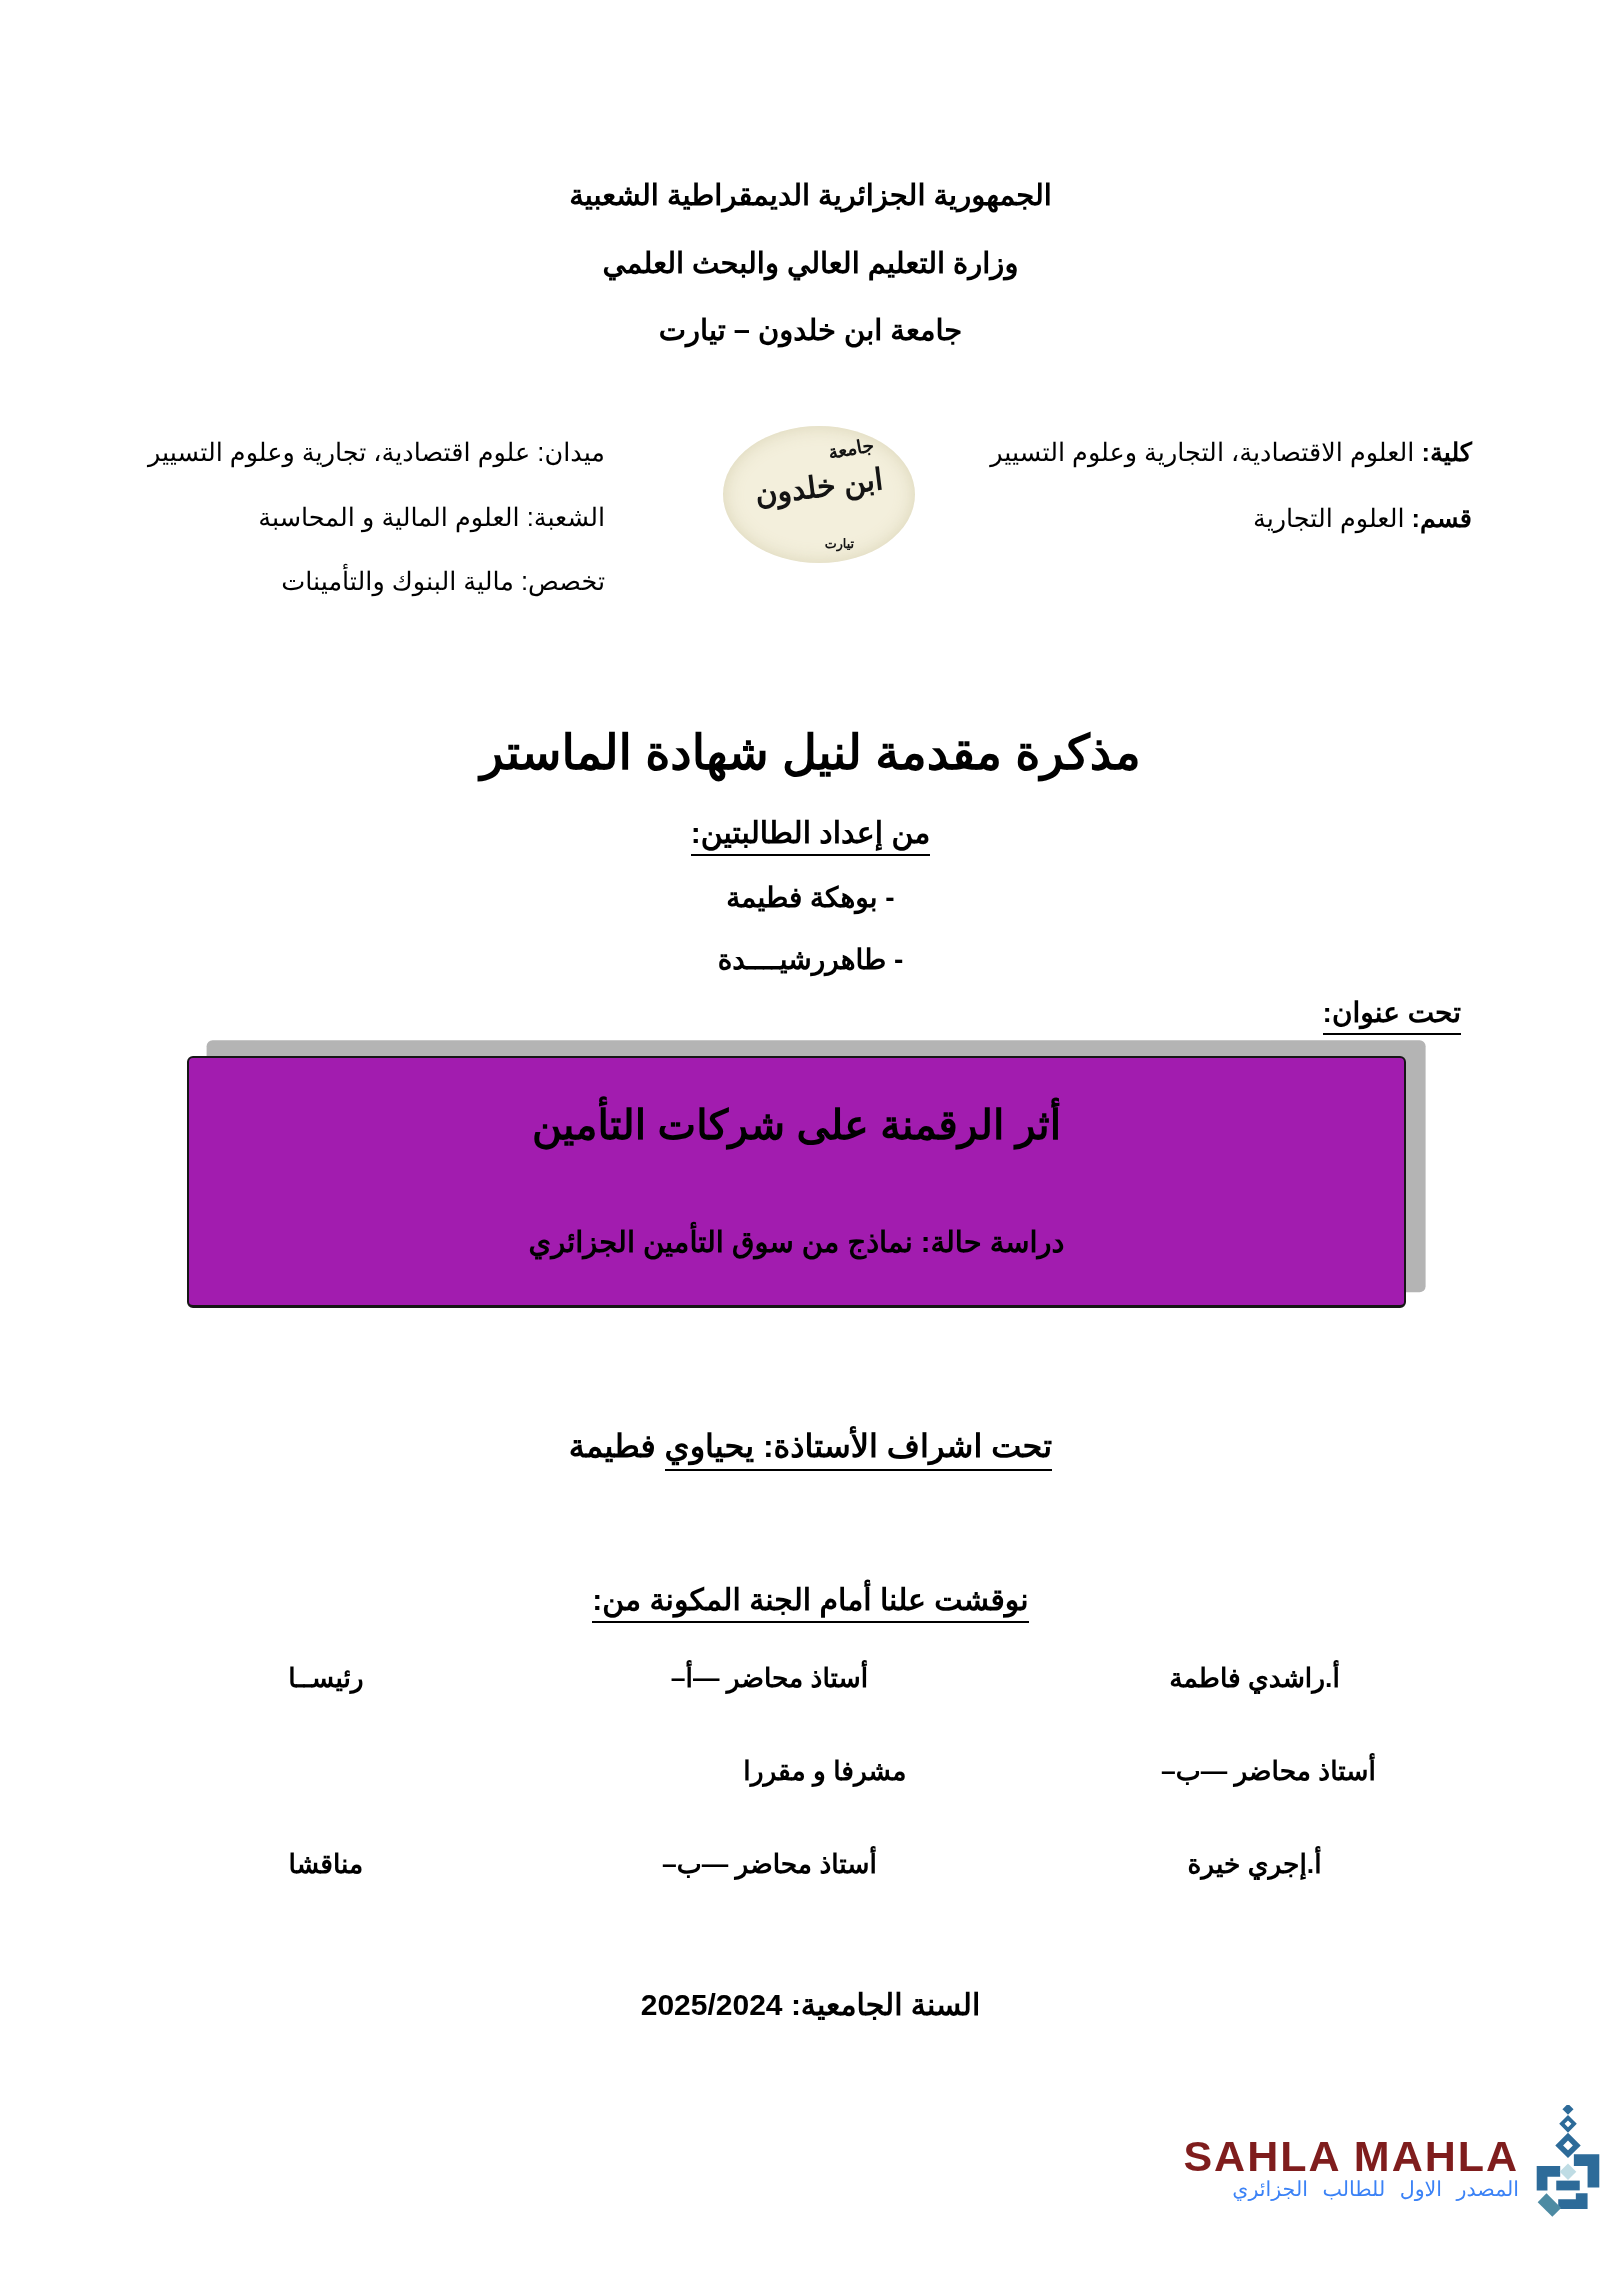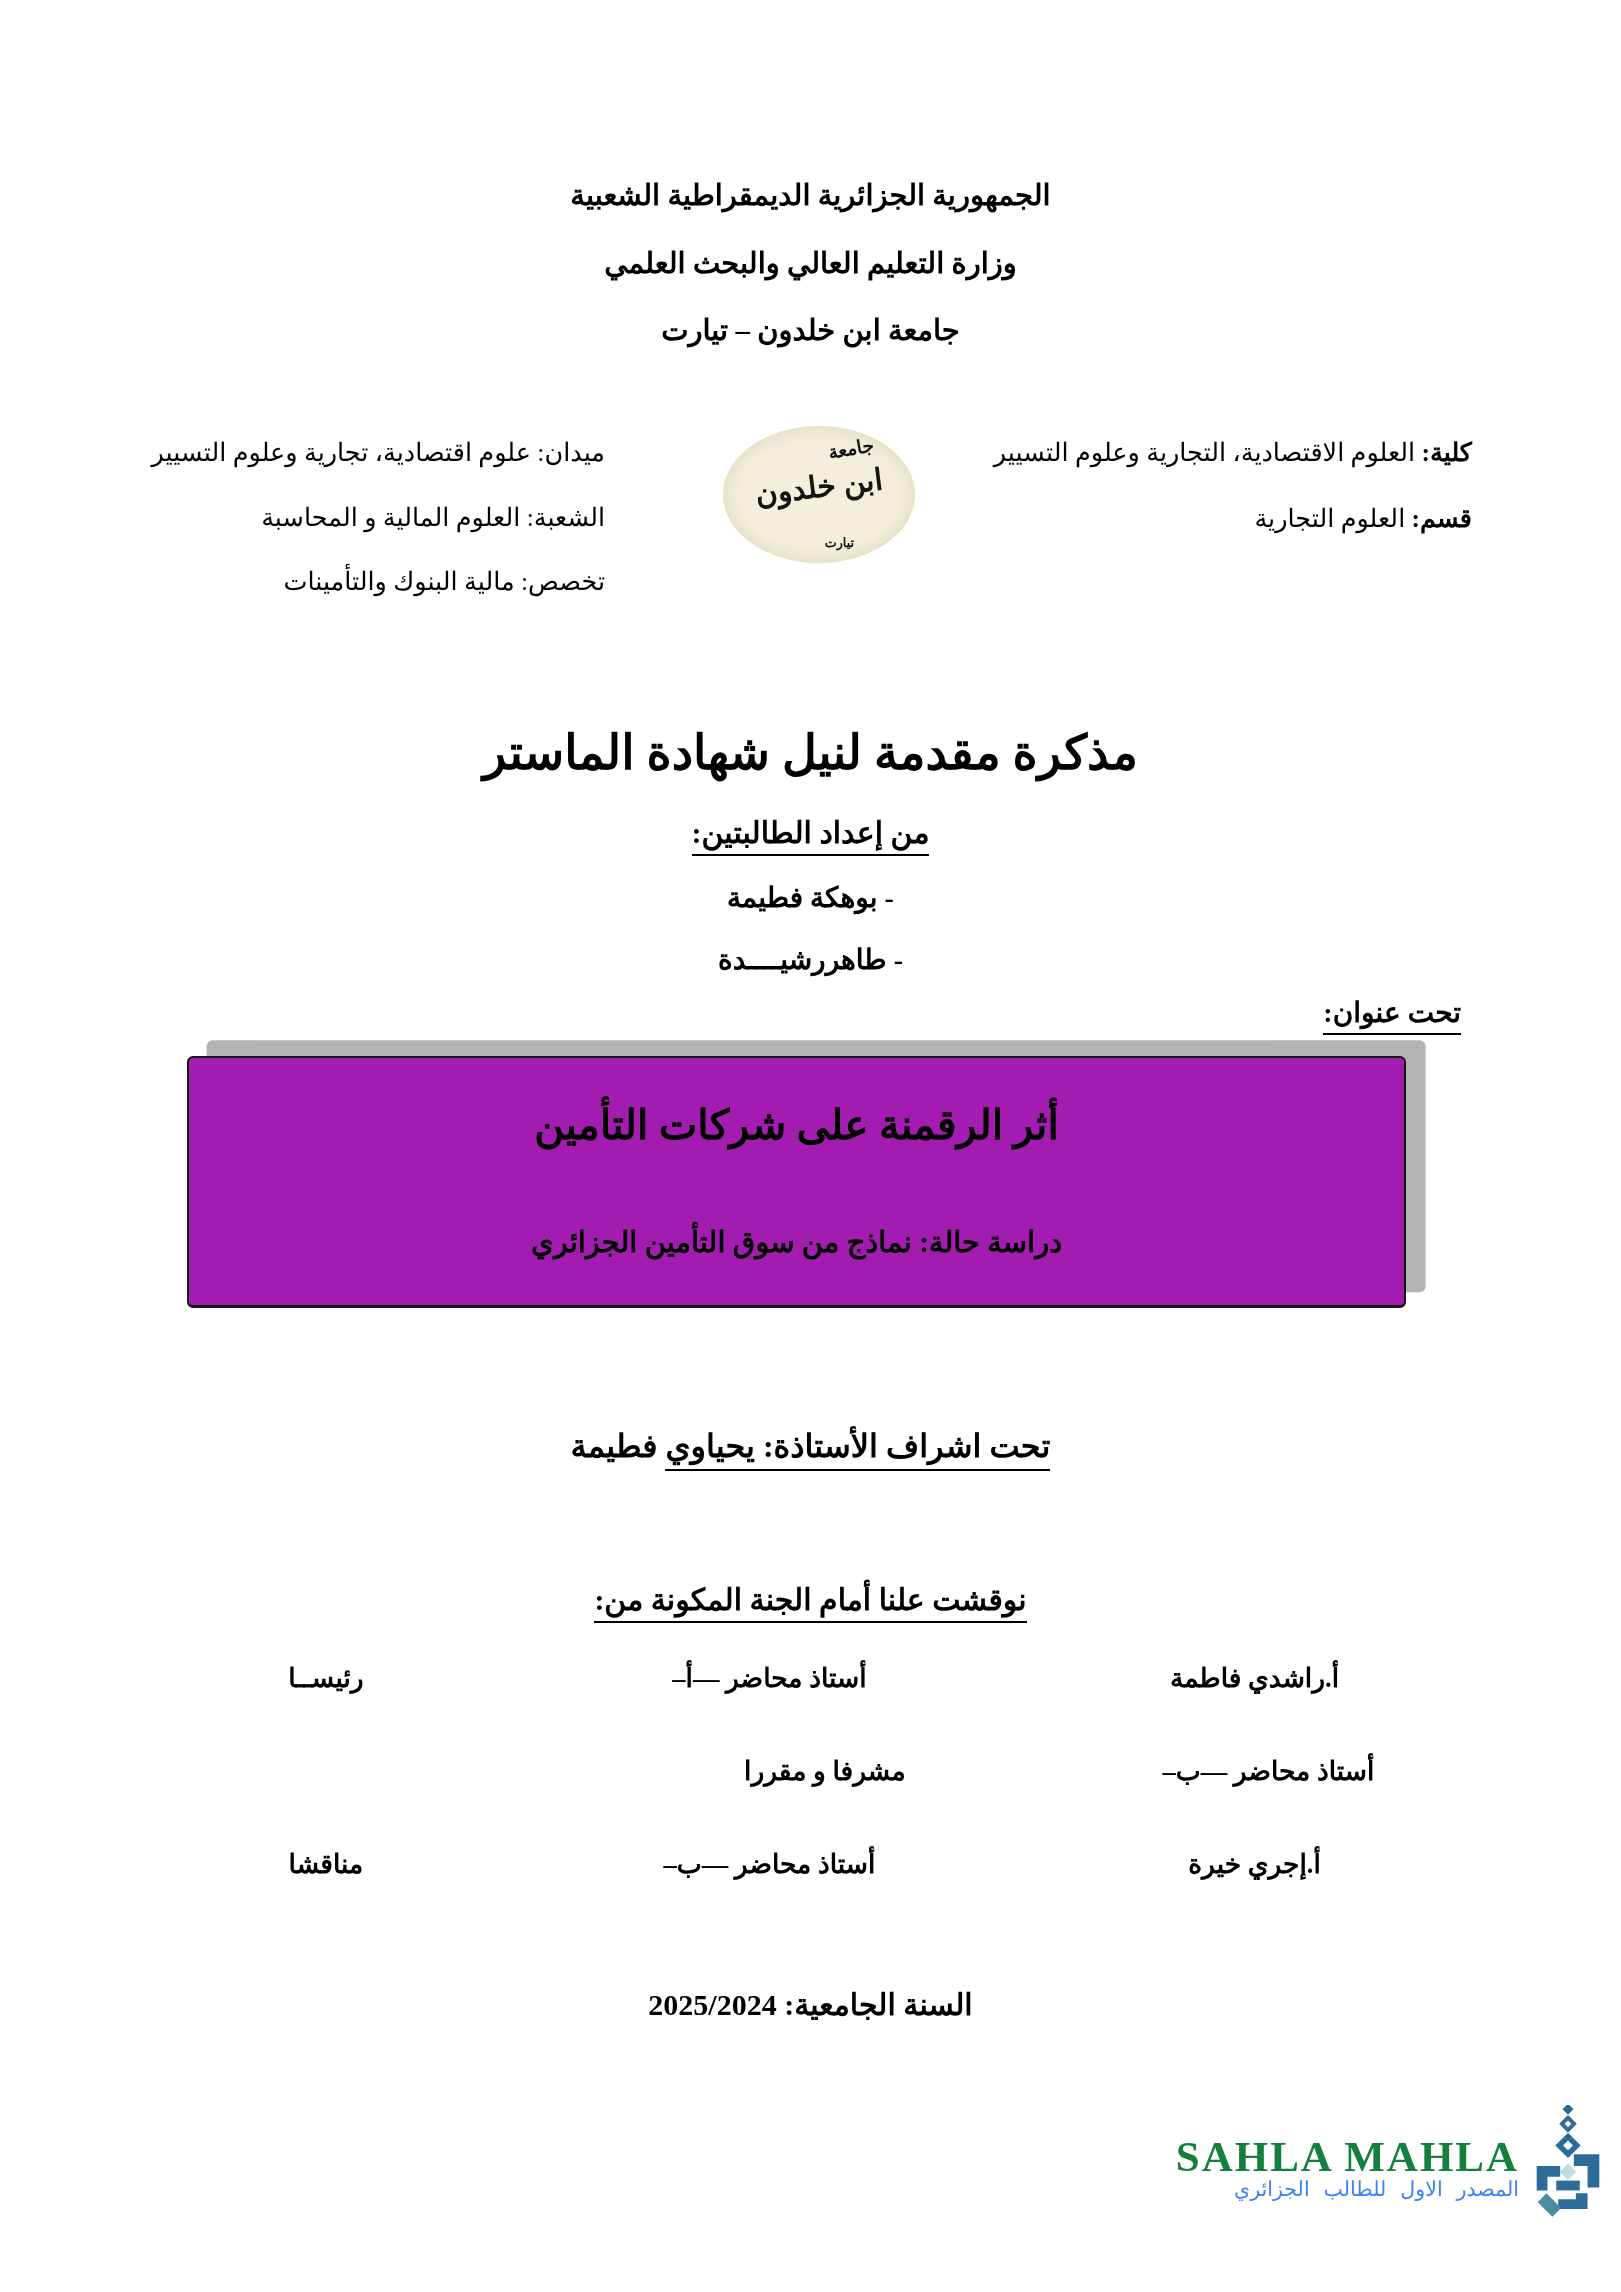--- a/index.html
+++ b/index.html
@@ -1,18 +1,18 @@
 <!DOCTYPE html>
 <html dir="rtl" lang="ar"><head>
 <meta charset="utf-8">
 <style>
   html,body{margin:0;padding:0;background:#ffffff;}
   .page{
     position:relative;width:1621px;height:2293px;background:#ffffff;
-    font-family:Liberation Serif, serif;color:#000;direction:rtl;overflow:hidden;margin:0 auto;
+    font-family:Liberation Sans, sans-serif;color:#000;direction:rtl;overflow:hidden;margin:0 auto;
   }
   
   .gov-header{position:absolute;top:173px;left:0;width:100%;text-align:center;font-weight:bold;font-size:29px;}
   .gov-line{margin-bottom:22.5px;line-height:45px;}
   
   .col-fac{position:absolute;top:433px;right:149px;text-align:right;font-size:25.5px;line-height:39px;}
   .col-fac .info-line{margin-bottom:26.5px;white-space:nowrap;}
   .col-fac .lbl{font-weight:bold;}
   .col-field{position:absolute;top:433px;left:149px;width:456px;text-align:right;font-size:25.5px;line-height:39px;}
   .col-field .info-line{margin-bottom:25.5px;white-space:nowrap;}
@@ -44,21 +44,21 @@
   .committee-heading{position:absolute;top:1582px;left:0;width:100%;text-align:center;font-size:30px;font-weight:bold;}
   .committee-rows{position:absolute;top:1659px;left:118px;width:1386px;}
   .commit-row{display:flex;margin-bottom:54px;font-size:26.5px;font-weight:bold;line-height:39px;}
   .c-name{width:36%;text-align:center;}
   .c-rank{width:34%;text-align:center;}
   .c-role{width:30%;text-align:center;}
   
   .academic-year{position:absolute;top:1987px;left:0;width:100%;text-align:center;font-size:30px;font-weight:bold;}
   
   .footer-logo{position:absolute;top:2105px;right:5.9px;width:568px;height:127px;}
-  .brand{position:absolute;top:27.4px;right:96px;direction:ltr;font-size:43px;font-weight:bold;letter-spacing:2px;color:#15803d;white-space:nowrap;}
+  .brand{position:absolute;top:27.4px;right:96px;direction:ltr;font-size:43px;font-weight:bold;letter-spacing:2px;color:#7f1d1d;white-space:nowrap;}
   .tagline{position:absolute;top:72px;right:96px;font-size:20.6px;color:#3b82f6;word-spacing:8.8px;white-space:nowrap;}
   .emblem{position:absolute;top:0;right:2px;width:90px;height:116px;}
 </style>
 </head>
 <body>
 
 <div class="page">
 
   <header class="gov-header">
     <div class="gov-line">الجمهورية الجزائرية الديمقراطية الشعبية</div>

